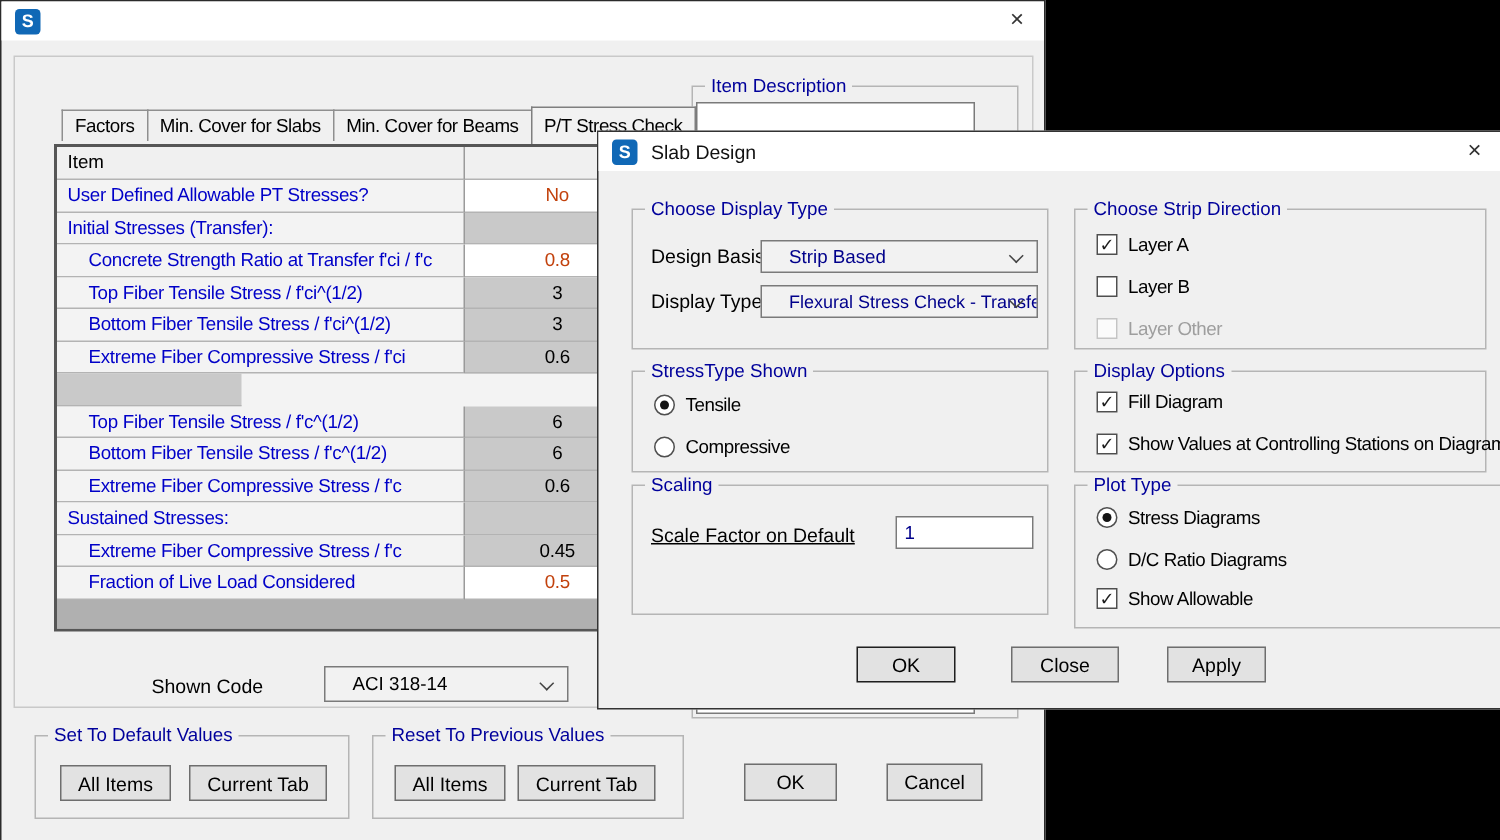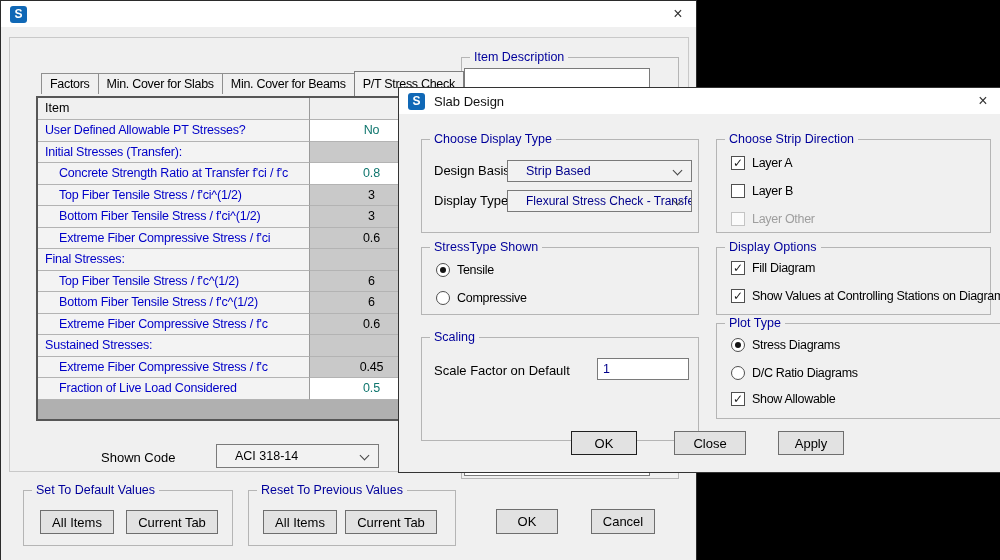--- a/index.html
+++ b/index.html
@@ -25,21 +25,21 @@
 
   #grid { position:absolute; left:35px; top:95px; width:399px; border:2px solid #565656; background:#f3f3f3; z-index:2; }
   .grid-row, .grid-head { display:flex; }
   .grid-head .cell { height:22px; line-height:21px; font-size:12.5px; color:#000; background:#f0f0f0; }
   .cell { border-bottom:1px solid #b3b3b3; }
   .cell.item { width:272px; border-right:1px solid #9a9a9a; padding-left:7px; overflow:hidden; white-space:nowrap; }
   .cell.value { width:123px; text-align:center; overflow:hidden; white-space:nowrap; }
   .grid-row .cell { height:21.5px; line-height:20.5px; font-size:12.5px; letter-spacing:-0.2px; }
   .grid-row .item { color:#0000c8; background:#f3f3f3; }
   .grid-row .item.ind1 { padding-left:21px; }
-  .grid-row .value.editable { background:#fff; color:#0f766e; }
+  .grid-row .value.editable { background:#fff; color:#c2410c; }
   .grid-row .value.readonly { background:#c9c9c9; color:#000; }
   .grid-row .value.section  { background:#c9c9c9; }
   .grid-filler { height:19px; background:#b0b0b0; }
 
   .combo { position:absolute; background:#f2f2f2; border:1px solid #7a7a7a; font-size:12.5px;
            line-height:22px; padding-left:18px; white-space:nowrap; overflow:hidden; }
   .combo .chev { position:absolute; right:10px; top:7px; width:7px; height:7px;
                  border-right:1.4px solid #444; border-bottom:1.4px solid #444; transform:rotate(45deg); }
 
   .groupbox { position:absolute; border:1px solid #b5b5b5; }
@@ -113,21 +113,20 @@
         </div>
         <div class="grid-row">
           <div class="cell item ind1">Bottom Fiber Tensile Stress / f'ci^(1/2)</div>
           <div class="cell value readonly">3</div>
         </div>
         <div class="grid-row">
           <div class="cell item ind1">Extreme Fiber Compressive Stress / f'ci</div>
           <div class="cell value readonly">0.6</div>
         </div>
         <div class="grid-row">
-          <div class="cell item ind0">Final Stresses:</div>
           <div class="cell value section"></div>
         </div>
         <div class="grid-row">
           <div class="cell item ind1">Top Fiber Tensile Stress / f'c^(1/2)</div>
           <div class="cell value readonly">6</div>
         </div>
         <div class="grid-row">
           <div class="cell item ind1">Bottom Fiber Tensile Stress / f'c^(1/2)</div>
           <div class="cell value readonly">6</div>
         </div>
@@ -240,23 +239,23 @@
           <span class="box">✓</span>
           <span class="olabel">Fill Diagram</span>
         </div>
         <div class="opt" style="left: 14px; top: 41px;">
           <span class="box">✓</span>
           <span class="olabel">Show Values at Controlling Stations on Diagram</span>
         </div>
       </div>
   </div>
 
-  <div class="groupbox" style="left:22px; top:249px; width:278px; height:104px;">
+  <div class="groupbox" style="left:22px; top:235px; width:278px; height:87px;">
     <span class="grouplabel">Scaling</span>
-    <span class="plainlabel" style="left:12px; top:25px;">Scale Factor on Default</span>
+    <span class="plainlabel" style="left:12px; top:25px;text-decoration:underline;">Scale Factor on Default</span>
     <div class="textinput" style="left:175px; top:20px; width:92px; height:22px;">1</div>
   </div>
 
   <div class="groupbox" style="left:317px; top:235px; width:314px; height:96px;">
     <span class="grouplabel">Plot Type</span>
     <div id="plot-type-opts">
         <div class="opt" style="left: 14px; top: 14px;">
           <span class="radio">
             <span class="dot"></span>
           </span>

